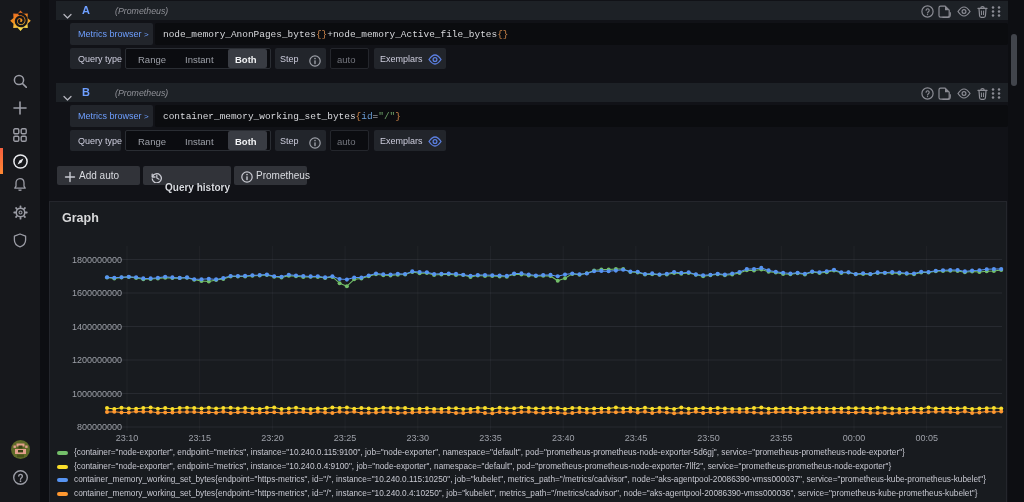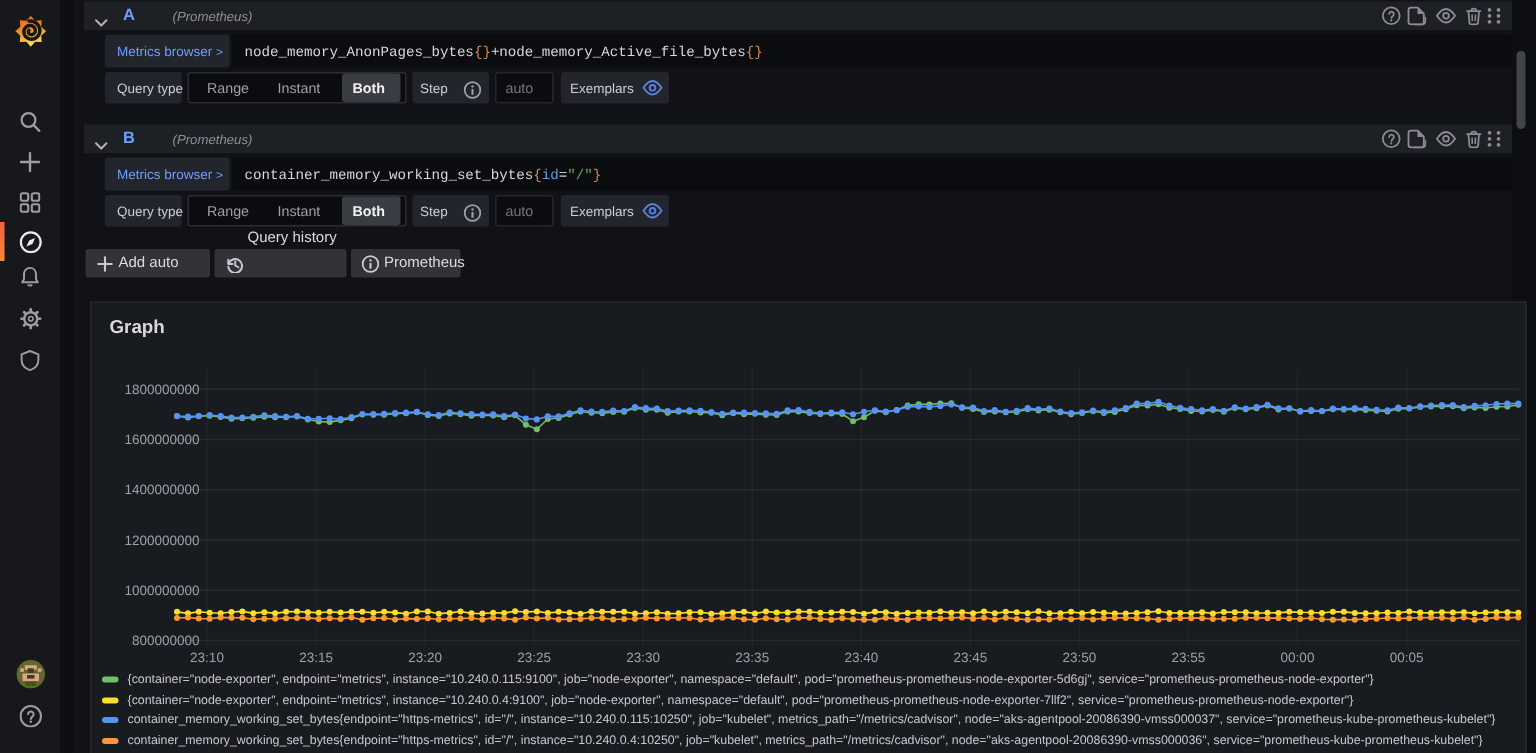--- a/index.html
+++ b/index.html
@@ -200,33 +200,33 @@
       <line x1="6" y1="1.5" x2="6" y2="10.5" stroke="#C9CAD2" stroke-width="1.4" stroke-linecap="round"></line>
       <line x1="1.5" y1="6" x2="10.5" y2="6" stroke="#C9CAD2" stroke-width="1.4" stroke-linecap="round"></line>
     </svg></div>
 <div style="position:absolute;left:79px;top:169.5px;font-size:10px;font-weight:500;color:#D9DBE0">Add auto</div>
 <div style="position:absolute;left:143px;top:165.5px;width:88px;height:19.5px;background:#313339;border-radius:2px;"></div>
 <div style="position:absolute;left:150px;top:169.0px;width:12px;height:12px"><svg width="12" height="12" viewBox="0 0 12 12" style="" xmlns="http://www.w3.org/2000/svg">
       <path d="M2.2,3.2 L2.2,6 L5,6" fill="none" stroke="#C9CAD2" stroke-width="1.3" stroke-linecap="round" stroke-linejoin="round"></path>
       <path d="M2.5,5.6 A4.6,4.6 0 1 1 2.2,7.8" fill="none" stroke="#C9CAD2" stroke-width="1.3" stroke-linecap="round"></path>
       <path d="M6.8,4.2 L6.8,7 L9,8.2" fill="none" stroke="#C9CAD2" stroke-width="1.2" stroke-linecap="round"></path>
     </svg></div>
-<div style="position:absolute;left:165px;top:153px;font-size:10px;font-weight:400;color:#D9DBE0">Query history</div>
+<div style="position:absolute;left:165px;top:182px;font-size:10px;font-weight:700;color:#D9DBE0">Query history</div>
 <div style="position:absolute;left:234px;top:165.5px;width:73px;height:19.5px;background:#313339;border-radius:2px;"></div>
 <div style="position:absolute;left:241px;top:169.0px;width:12px;height:12px"><svg width="12" height="12" viewBox="0 0 12 12" style="" xmlns="http://www.w3.org/2000/svg">
       <circle cx="6" cy="6" r="5.2" fill="none" stroke="#C9CAD2" stroke-width="1.2"></circle>
       <circle cx="6" cy="3.6" r="0.8" fill="#C9CAD2"></circle>
       <rect x="5.3" y="5.2" width="1.4" height="4" rx="0.6" fill="#C9CAD2"></rect>
     </svg></div>
 <div style="position:absolute;left:256px;top:169.5px;font-size:10px;font-weight:500;color:#D9DBE0">Prometheus</div>
 
 <div class="abs" style="left:1008px;top:0;width:16px;height:502px;background:#0D0E12"></div>
 <div class="abs" style="left:1010.5px;top:34px;width:6.5px;height:52px;background:#41444B;border-radius:3px"></div>
 
-<div class="abs" style="left:60px;top:201px;width:958px;height:301px;background:#181B1F;border:1px solid #24262C;border-bottom:none;box-sizing:border-box">
+<div class="abs" style="left:49px;top:201px;width:958px;height:301px;background:#181B1F;border:1px solid #24262C;border-bottom:none;box-sizing:border-box">
   <div style="position:absolute;left:12px;top:9px;font-size:12.5px;font-weight:600;color:#D8D9DA">Graph</div>
   <svg width="959" height="301" viewBox="0 0 959 301" style="position:absolute;left:0;top:0" xmlns="http://www.w3.org/2000/svg">
       <style>.ax{font-family:"Liberation Sans",sans-serif;font-size:9px;fill:#9DA0A8}</style>
       <line x1="55" y1="57.5" x2="952" y2="57.5" stroke="rgba(204,204,220,0.09)" stroke-width="1"></line>
       <text x="72" y="60.5" text-anchor="end" class="ax">1800000000</text>
       <line x1="55" y1="91" x2="952" y2="91" stroke="rgba(204,204,220,0.09)" stroke-width="1"></line>
       <text x="72" y="94" text-anchor="end" class="ax">1600000000</text>
       <line x1="55" y1="124.5" x2="952" y2="124.5" stroke="rgba(204,204,220,0.09)" stroke-width="1"></line>
       <text x="72" y="127.5" text-anchor="end" class="ax">1400000000</text>
       <line x1="55" y1="158" x2="952" y2="158" stroke="rgba(204,204,220,0.09)" stroke-width="1"></line>

